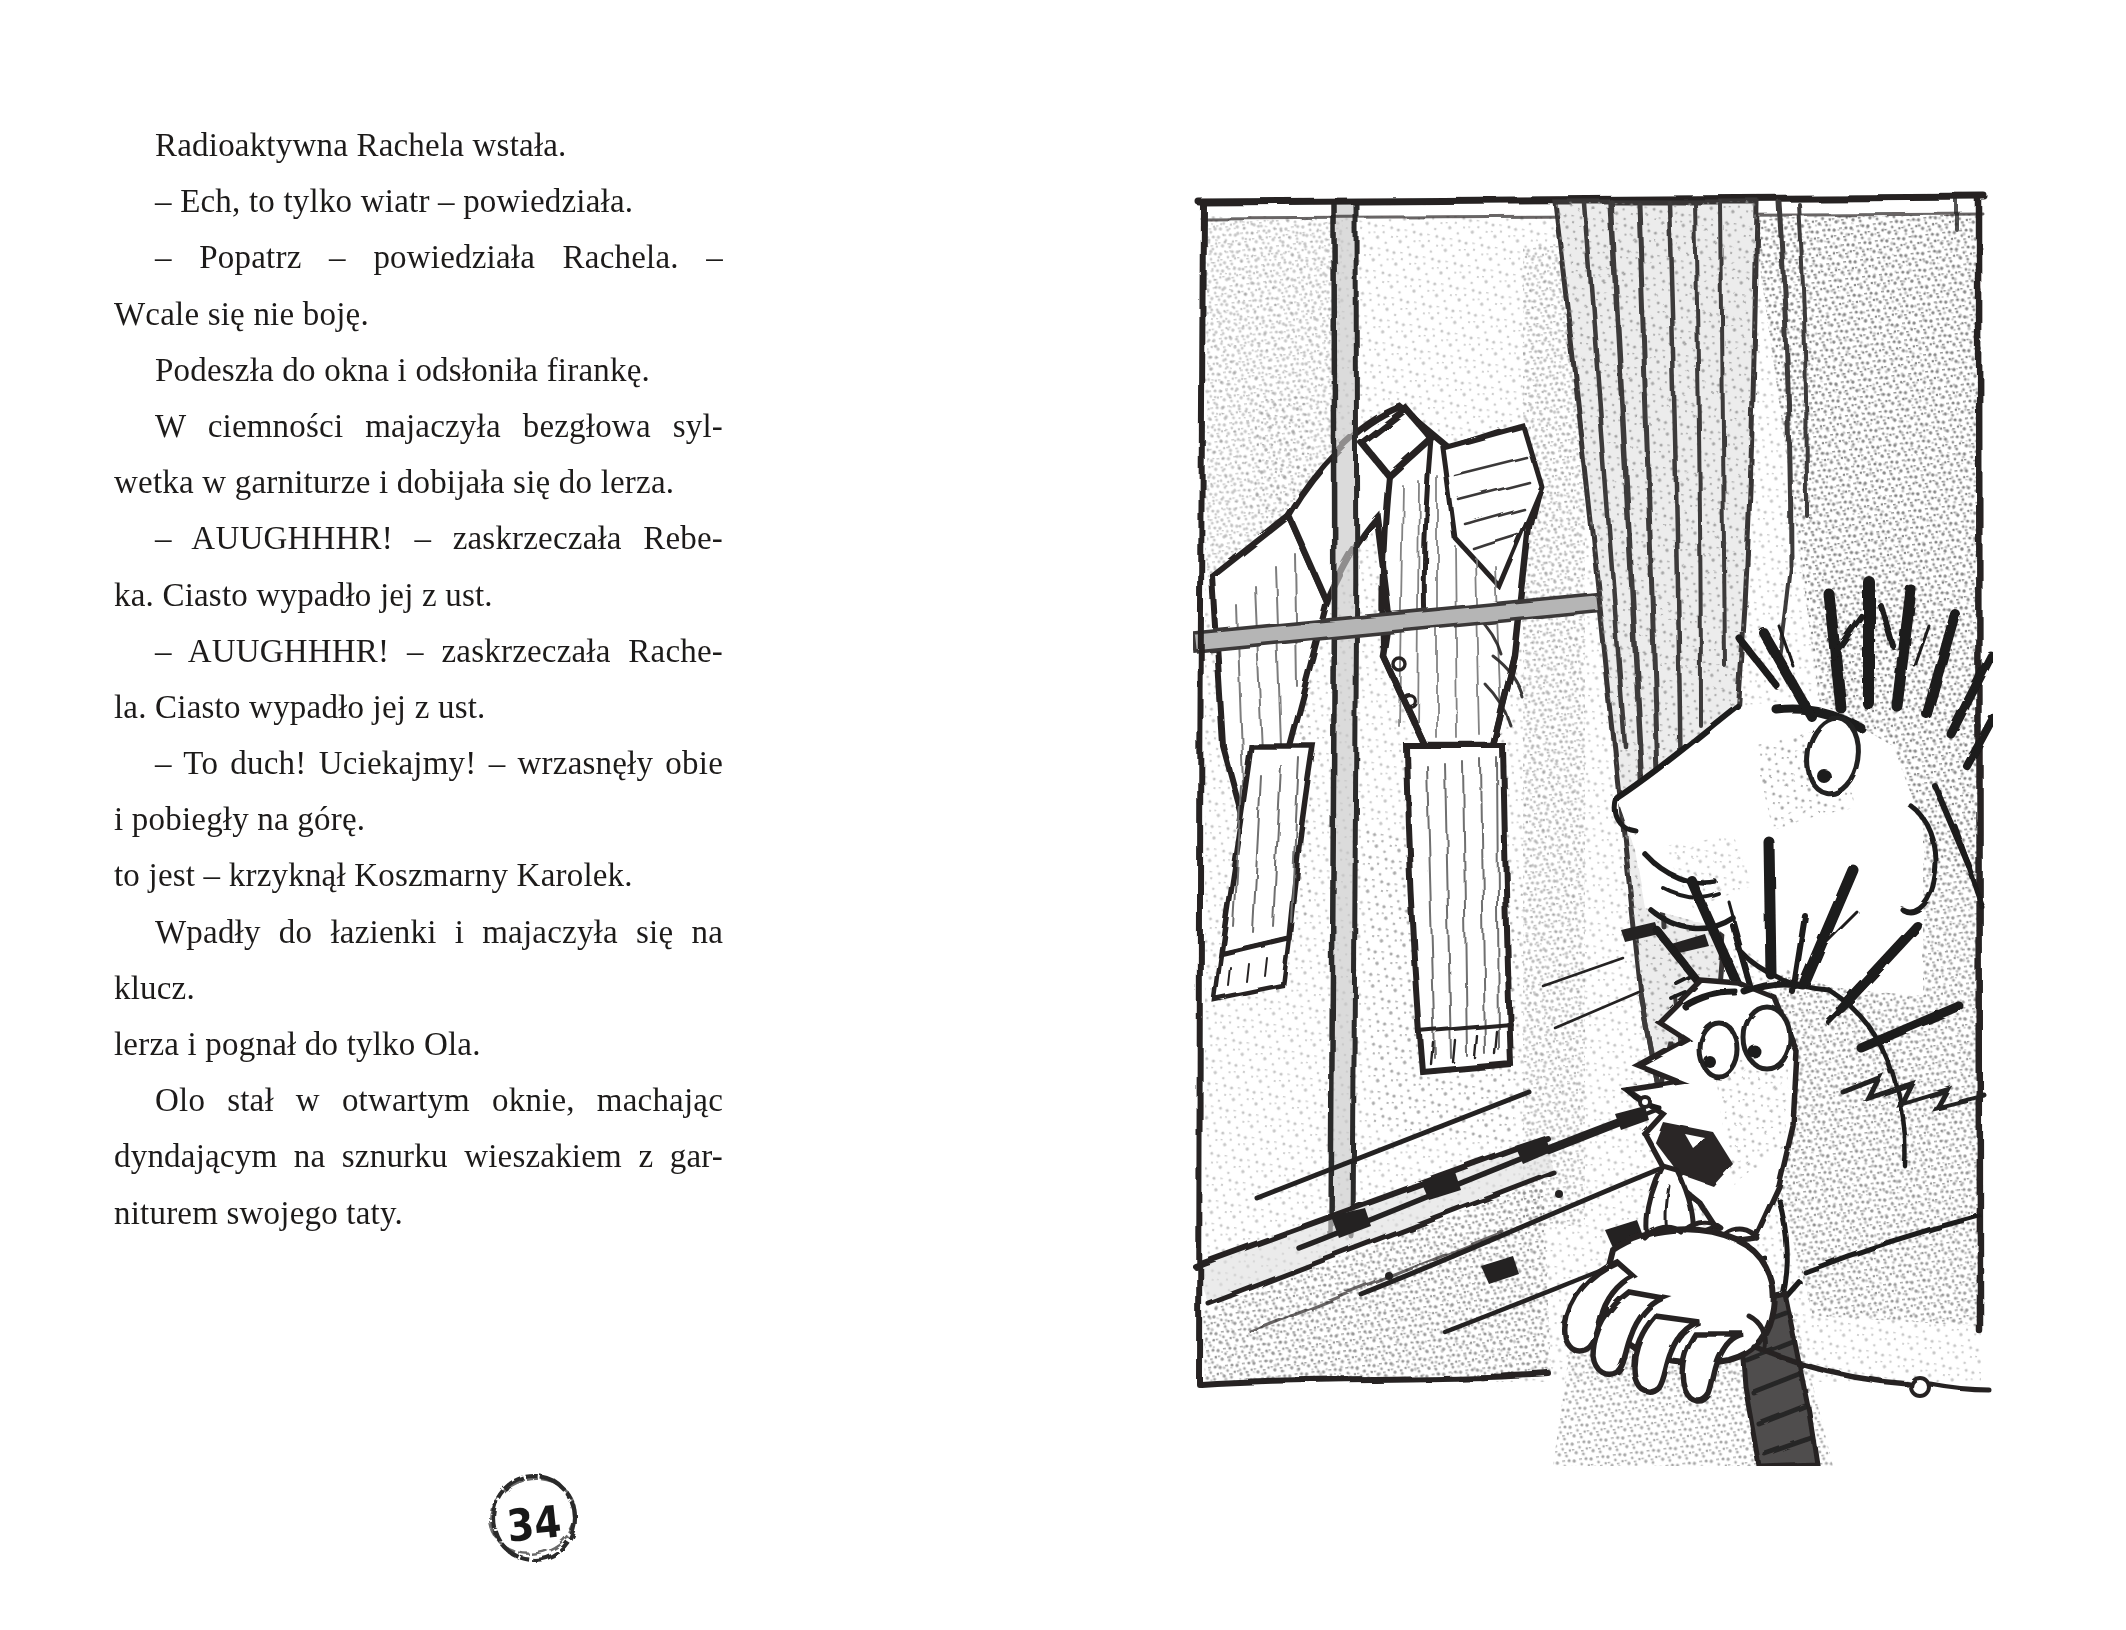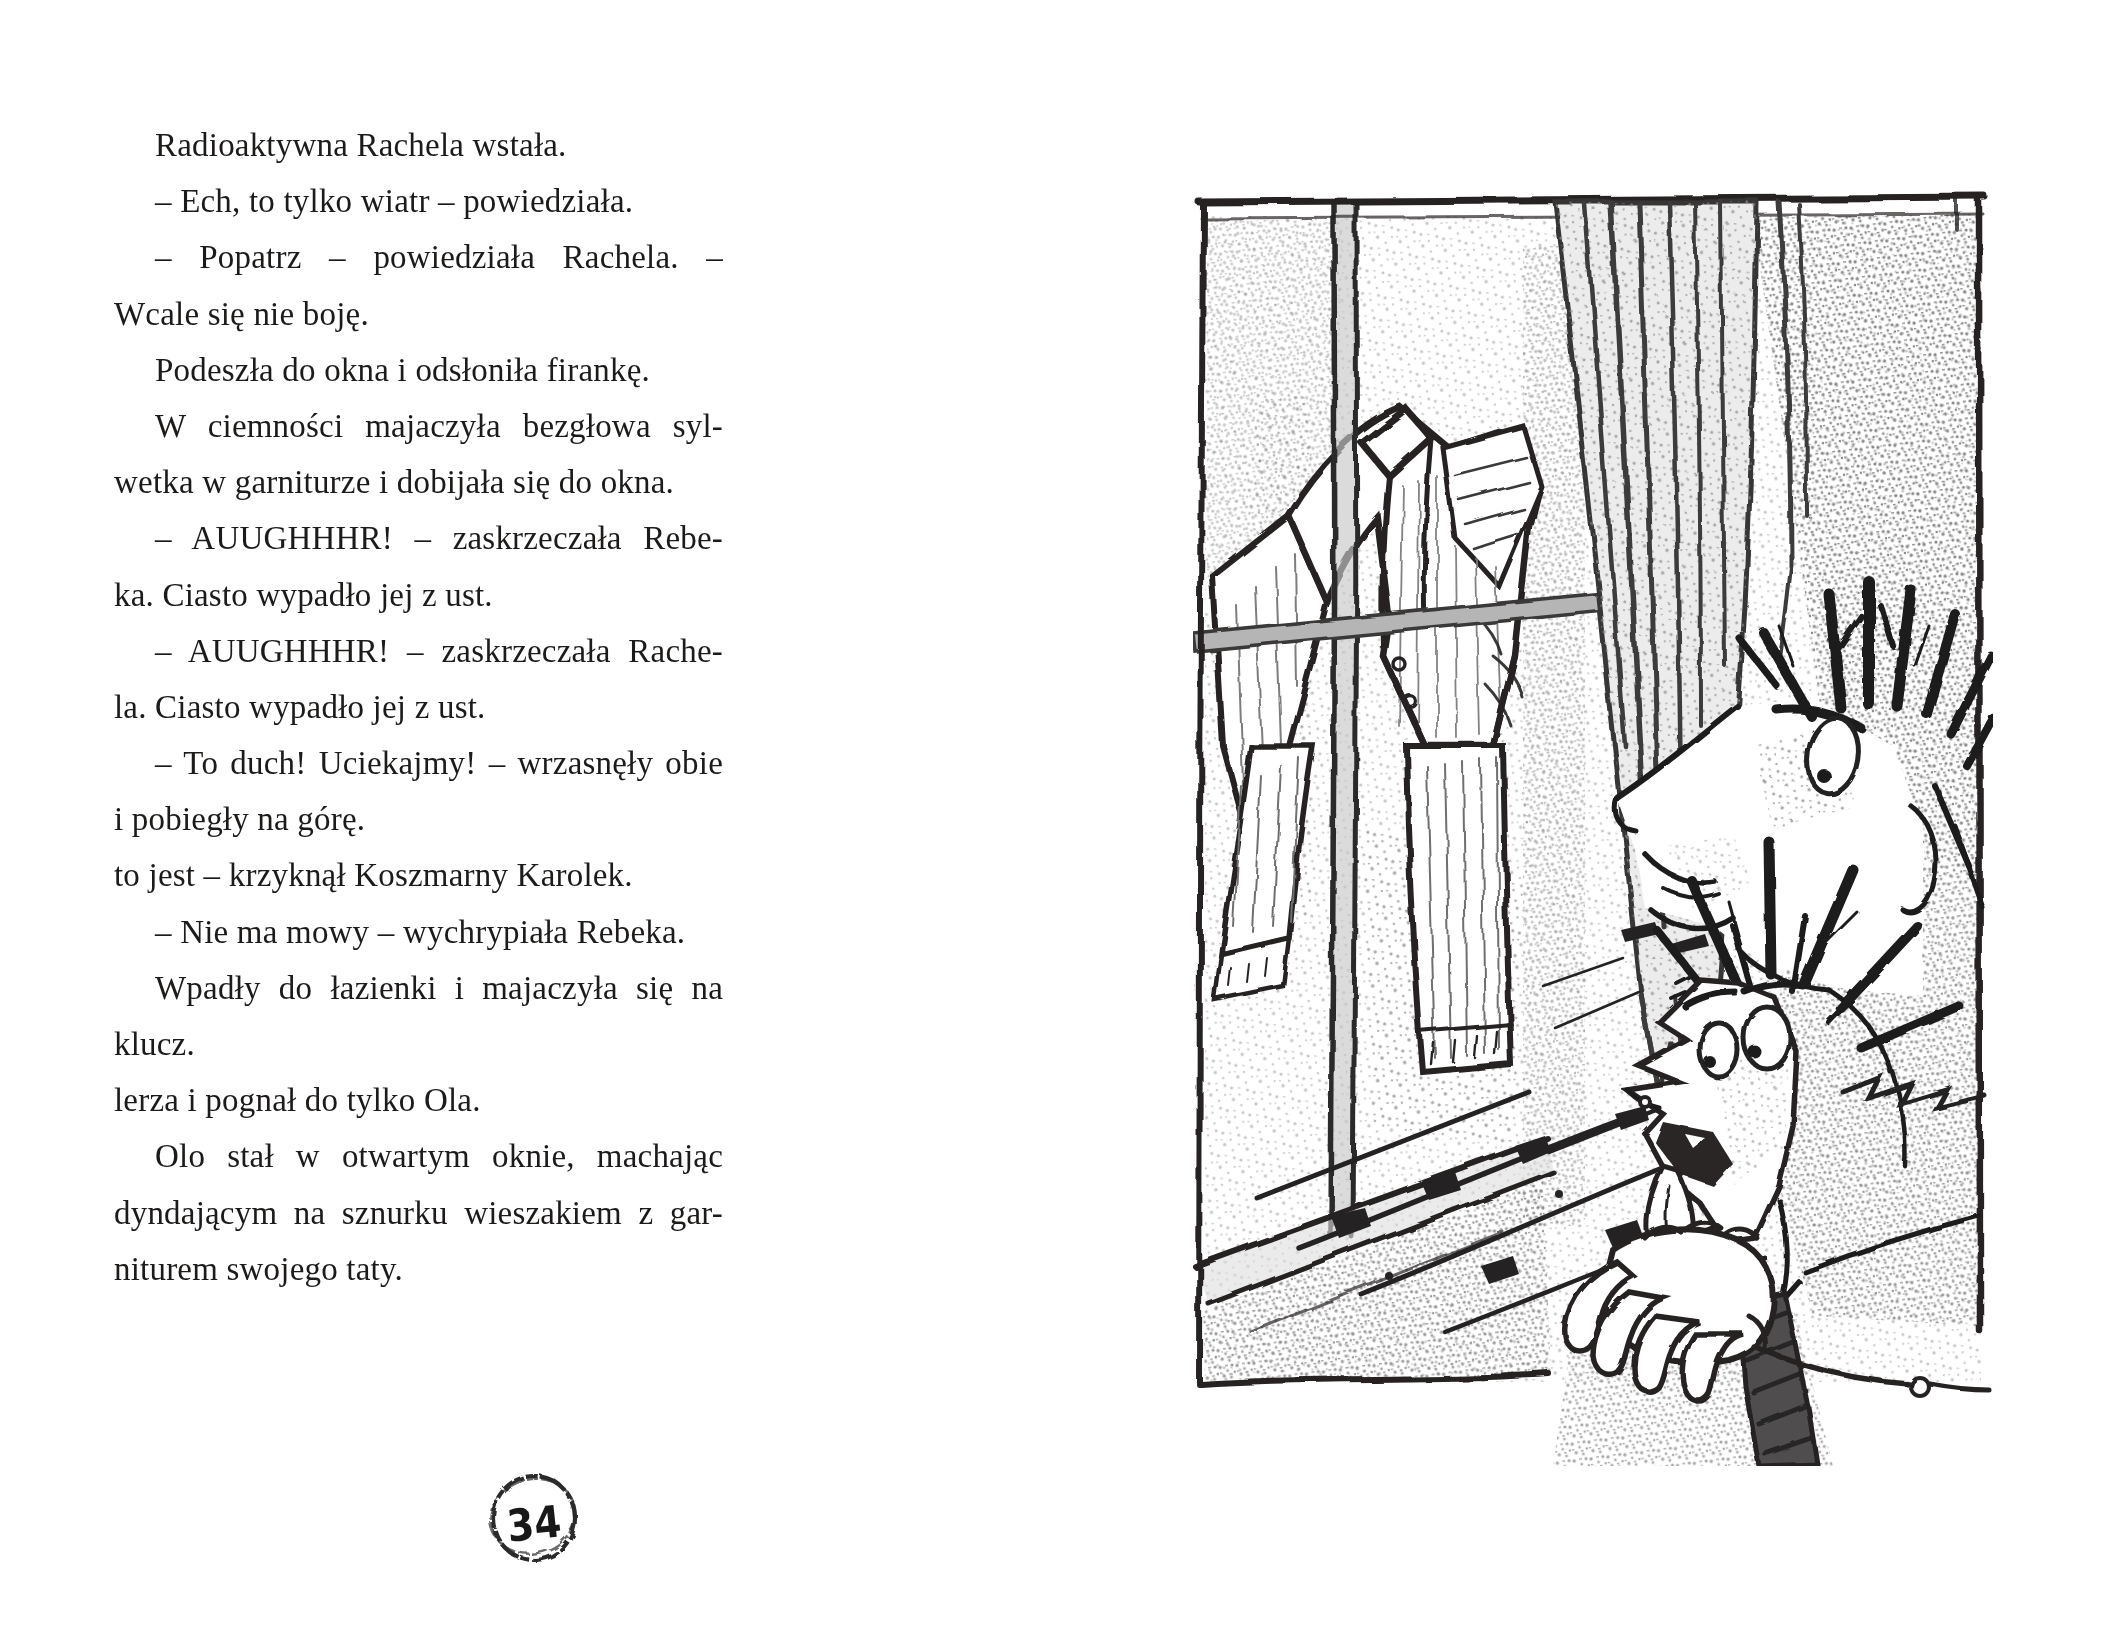--- a/index.html
+++ b/index.html
@@ -46,29 +46,28 @@
 <div class="spread">
 
   <main>
     <div id="story">
         <div class="line first">Radioaktywna Rachela wstała.</div>
         <div class="line first">– Ech, to tylko wiatr – powiedziała.</div>
         <div class="line first just">– Popatrz – powiedziała Rachela. –</div>
         <div class="line">Wcale się nie boję.</div>
         <div class="line first">Podeszła do okna i odsłoniła firankę.</div>
         <div class="line first just">W ciemności majaczyła bezgłowa syl-</div>
-        <div class="line">wetka w garniturze i dobijała się do okna.</div>
+        <div class="line">wetka w garniturze i dobijała się do lerza.</div>
         <div class="line first just">– AUUGHHHR! – zaskrzeczała Rebe-</div>
         <div class="line">ka. Ciasto wypadło jej z ust.</div>
         <div class="line first just">– AUUGHHHR! – zaskrzeczała Rache-</div>
         <div class="line">la. Ciasto wypadło jej z ust.</div>
         <div class="line first just">– To duch! Uciekajmy! – wrzasnęły obie</div>
         <div class="line">i pobiegły na górę.</div>
         <div class="line">to jest – krzyknął Koszmarny Karolek.</div>
-        <div class="line first">– Nie ma mowy – wychrypiała Rebeka.</div>
         <div class="line first just">Wpadły do łazienki i majaczyła się na</div>
         <div class="line">klucz.</div>
         <div class="line">lerza i pognał do tylko Ola.</div>
         <div class="line first just">Olo stał w otwartym oknie, machając</div>
         <div class="line just">dyndającym na sznurku wieszakiem z gar-</div>
         <div class="line">niturem swojego taty.</div>
       </div>
 
     <div class="pagenum-wrap">
       <svg viewBox="0 0 100 102">

